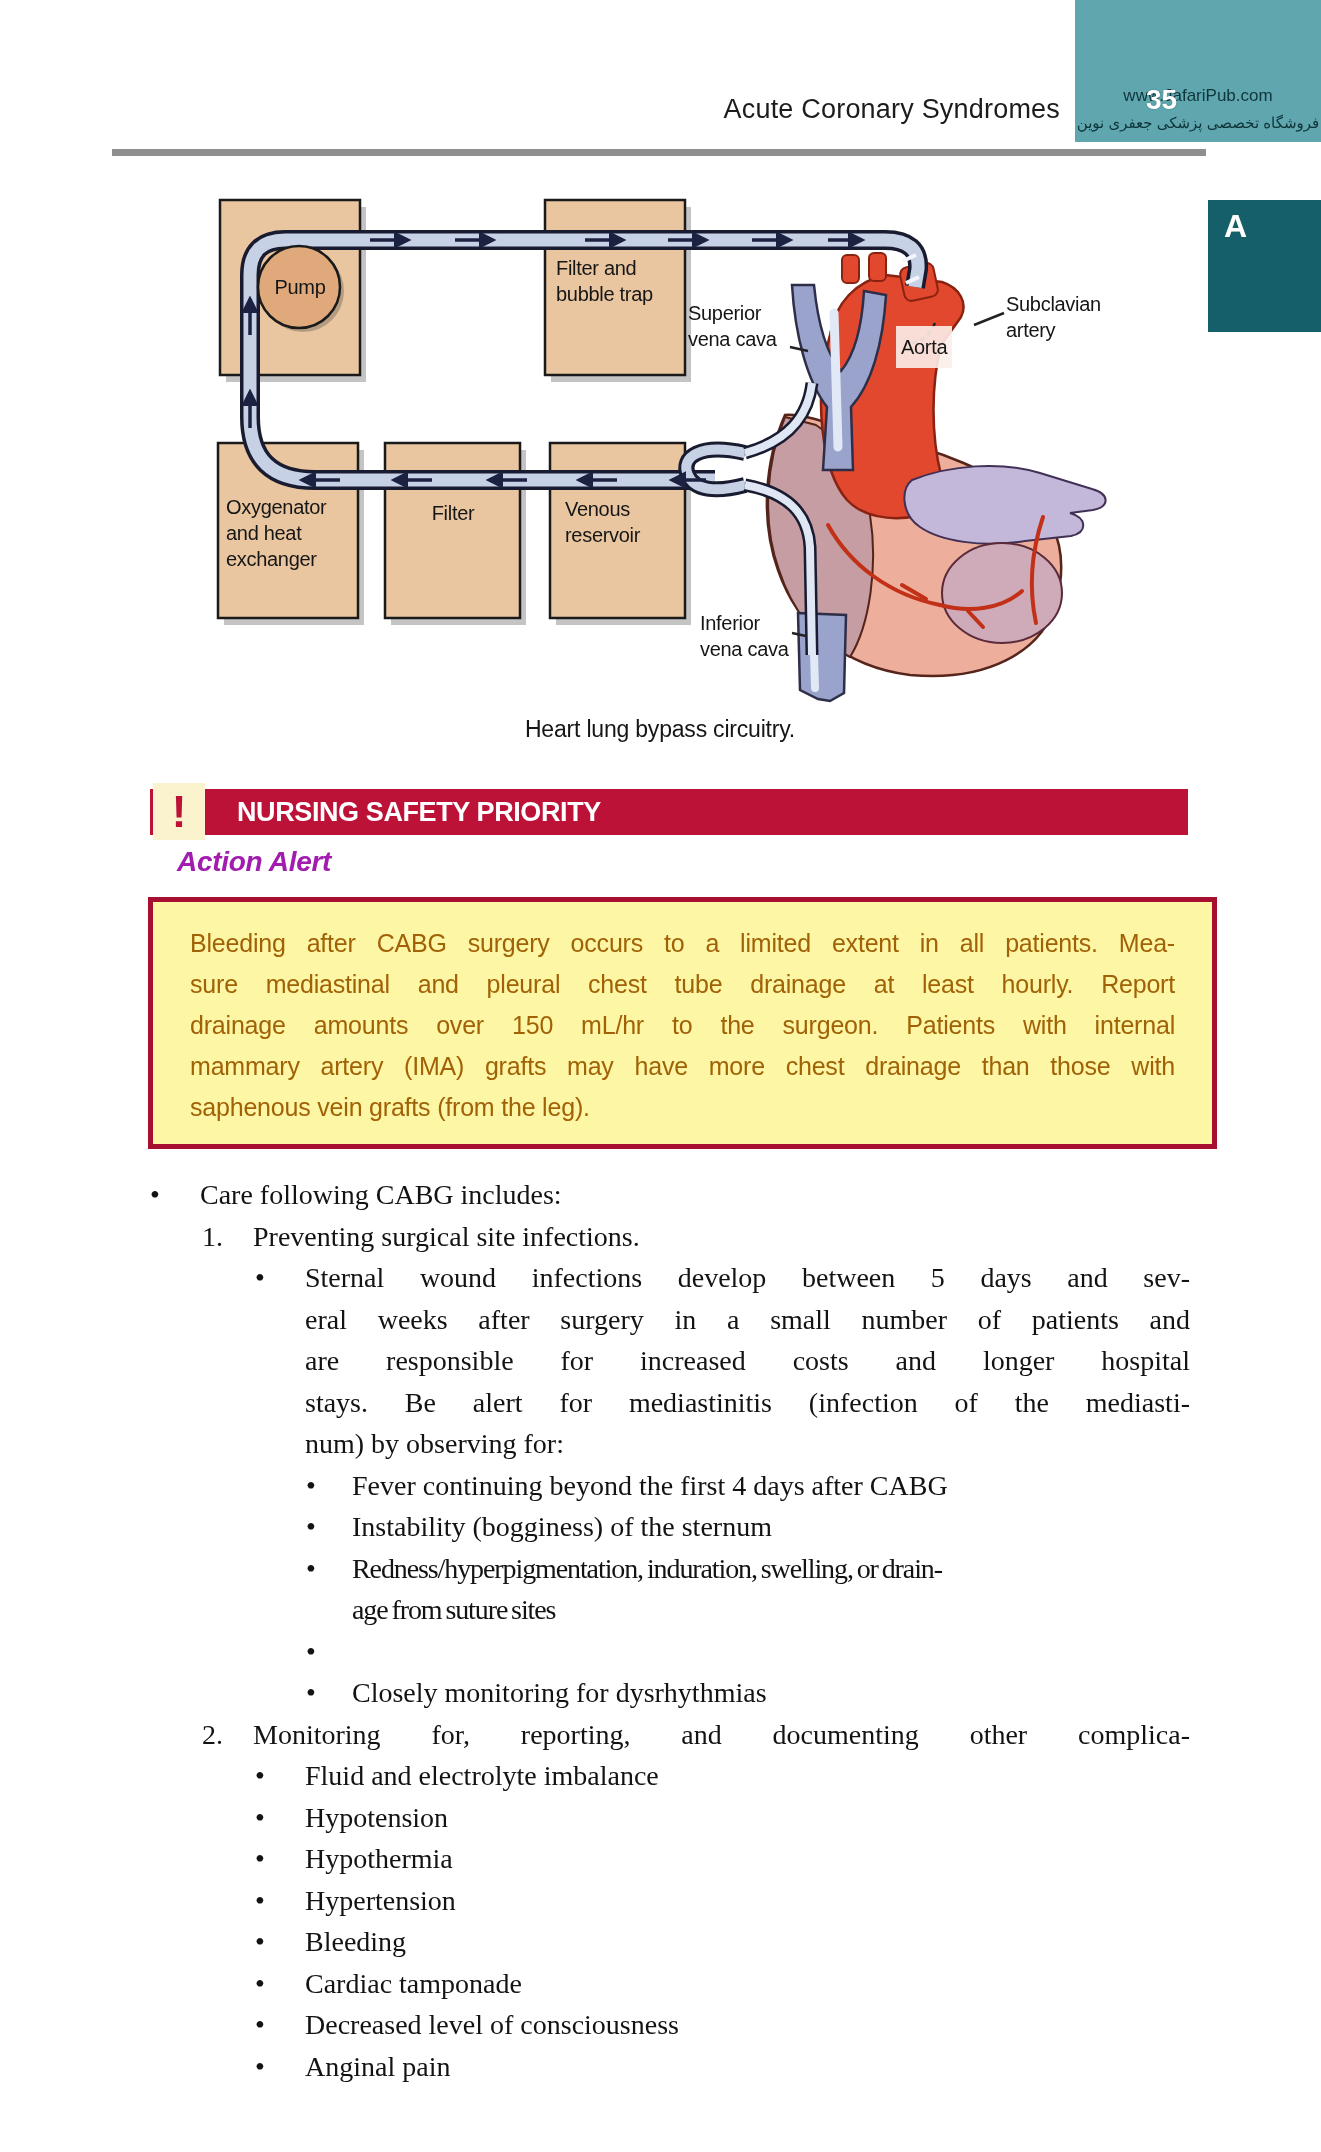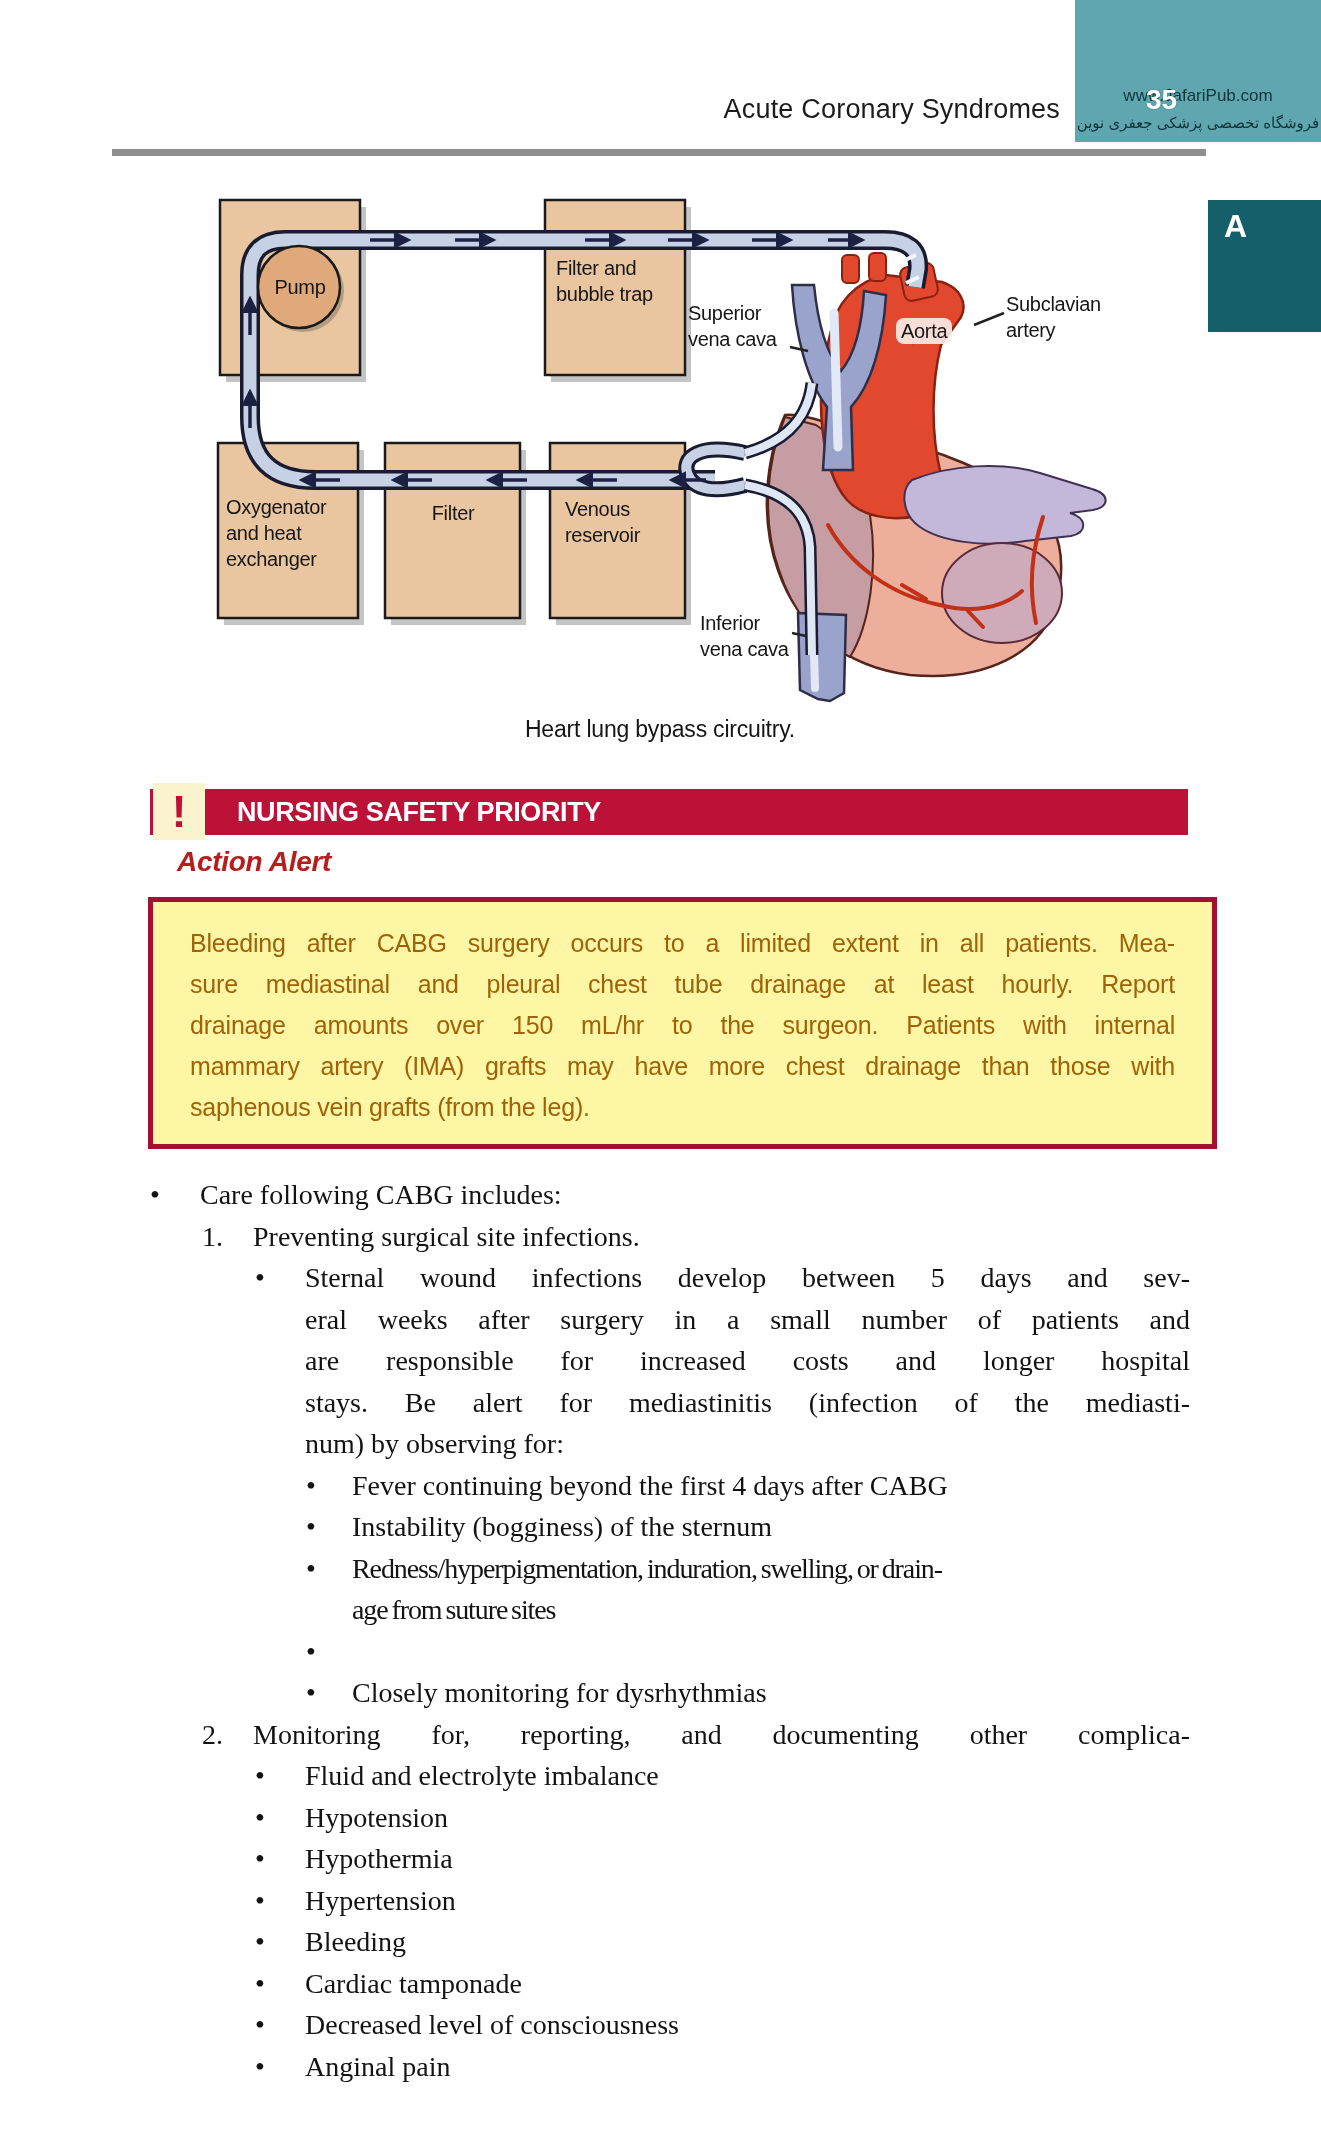--- a/index.html
+++ b/index.html
@@ -12,28 +12,28 @@
             text-shadow:0 0 2px rgba(0,0,0,.25);z-index:3;}
   .site-fa{position:absolute;left:0;top:114px;width:246px;text-align:center;font-size:15px;color:#0e3338;direction:rtl;}
   .title{position:absolute;left:560px;top:94px;width:500px;text-align:right;font-size:27px;color:#1c1c1c;letter-spacing:.2px;}
   .rule{position:absolute;left:112px;top:149px;width:1094px;height:7px;background:var(--c-rule);}
   .a-tab{position:absolute;left:1208px;top:200px;width:113px;height:132px;background:var(--c-teal-dark);}
   .a-tab span{position:absolute;left:16px;top:8px;font-size:32px;font-weight:bold;color:#fff;}
   
   .fig{position:absolute;left:140px;top:185px;width:1080px;height:580px;}
   .flab{position:absolute;font-size:20px;line-height:26px;color:#161616;white-space:pre-line;letter-spacing:-.3px;}
   .flab.center{text-align:center;}
-  .aorta-lab{background:rgba(252,238,234,.9);padding:0 5px;border-radius:8px;}
+  .aorta-lab{background:rgba(252,238,234,.9);padding:8px 5px;border-radius:0;margin-top:8px;}
   .caption{position:absolute;left:400px;top:716px;width:520px;text-align:center;font-size:23px;color:#161616;letter-spacing:-.2px;}
   
   .banner{position:absolute;left:150px;top:789px;width:1038px;height:46px;background:var(--c-banner);}
   .banner .btxt{position:absolute;left:87px;top:8px;font-size:27px;font-weight:bold;color:#fff;letter-spacing:-.4px;}
   .bang{position:absolute;left:153px;top:783px;width:52px;height:57px;background:#faf3cd;z-index:2;
         display:flex;align-items:center;justify-content:center;font-size:44px;font-weight:900;color:var(--c-banner);}
-  .action{position:absolute;left:177px;top:846px;font-size:28px;font-weight:bold;font-style:italic;color:#b91c1c;letter-spacing:-.3px;}
+  .action{position:absolute;left:177px;top:846px;font-size:28px;font-weight:bold;font-style:italic;color:#a21caf;letter-spacing:-.3px;}
   .alert{position:absolute;left:148px;top:897px;width:985px;height:200px;background:var(--c-alert-bg);
          border:5px solid var(--c-alert-border);padding:21px 37px;font-size:25px;line-height:41px;color:#a16207;letter-spacing:-.2px;}
   .jl{text-align:justify;text-align-last:justify;}
   
   .content{position:absolute;left:150px;top:1174px;width:1040px;font-family:"Liberation Serif",serif;
            font-size:28px;line-height:41.5px;color:#131313;}
   .row{display:flex;align-items:flex-start;}
   .m{flex:none;}
   .r0 .m{width:50px;}
   .r1{padding-left:52px;}.r1 .m{width:51px;}

